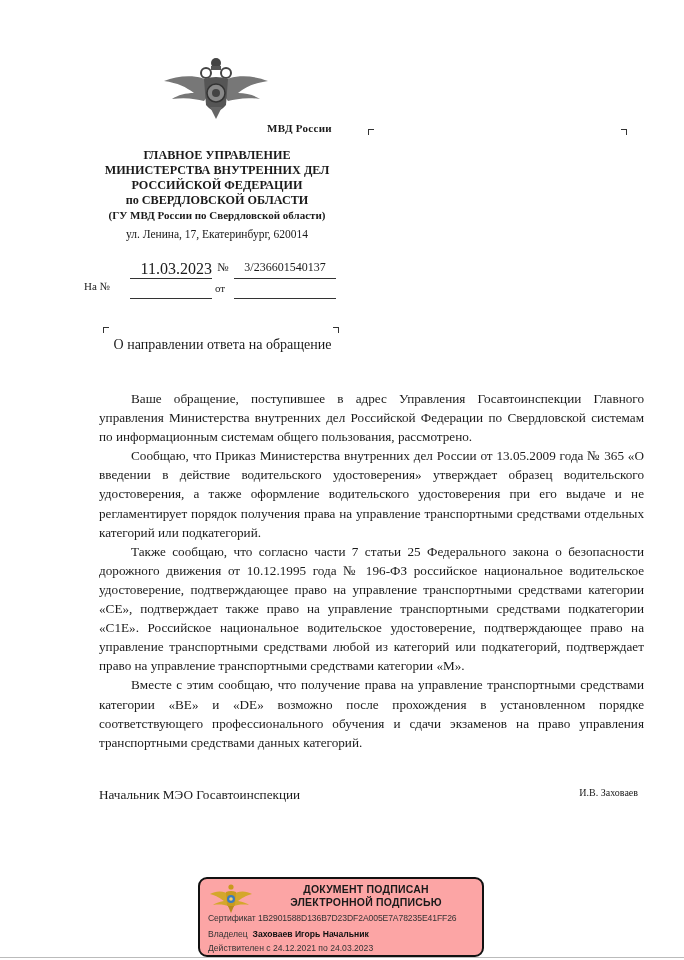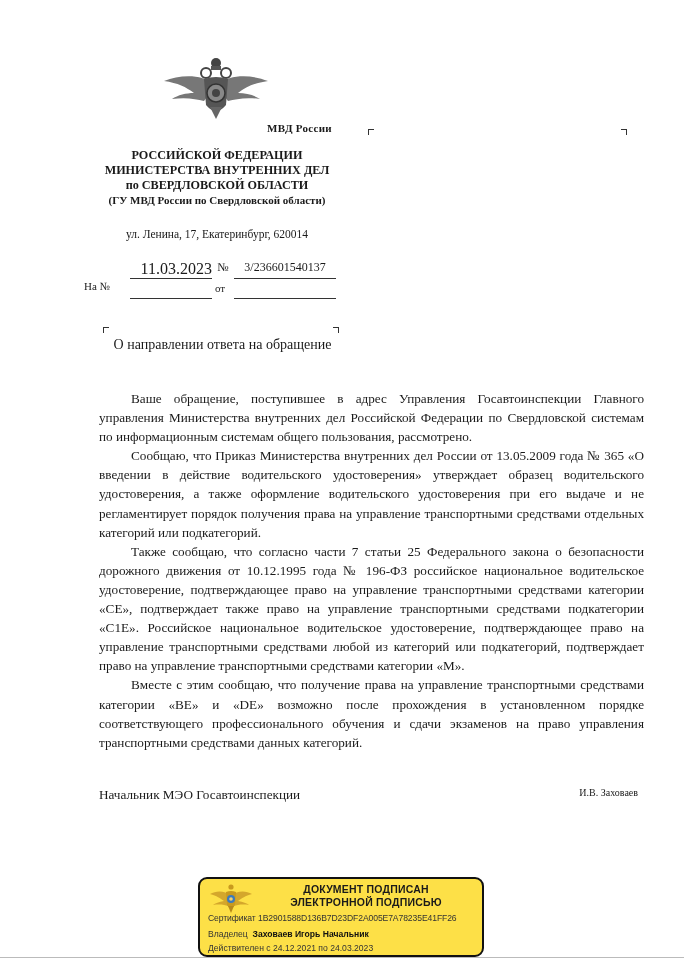--- a/index.html
+++ b/index.html
@@ -90,21 +90,21 @@
     .signer-name {
       right: 46px; top: 787px; font-size: 10px;
     }
 
     
     .stamp {
       left: 198px; top: 877px; width: 286px; height: 80px;
       border: 2px solid #111; border-radius: 9px;
       box-sizing: border-box;
       font-family: "Liberation Sans", "DejaVu Sans", sans-serif;
-      background: #fde047;
+      background: #fca5a5;
       padding-left: 47px;
     }
     .stamp-emblem {
       left: 10px; top: 5px; width: 42px; height: 30px;
     }
     .stamp-title {
       left: 56px; top: 4px; width: 220px; text-align: center;
       font-weight: bold; font-size: 10.5px; line-height: 13px;
       letter-spacing: 0.2px;
     }
@@ -138,22 +138,23 @@
     <path d="M44 24 Q56 20 68 24 L66 50 Q56 62 46 50 Z" fill="#555"></path>
     <circle cx="56" cy="38" r="9" fill="#888" stroke="#333" stroke-width="1.5"></circle>
     <circle cx="56" cy="38" r="4" fill="#444"></circle>
     <path d="M50 52 L56 64 L62 52 Z" fill="#666"></path>
   </svg>
 </div>
 
 <div class="abs org-short">МВД России</div>
 
 <div class="abs org-block">
+  <div>ГЛАВНОЕ  УПРАВЛЕНИЕ</div>
+  <div>МИНИСТЕРСТВА ВНУТРЕННИХ ДЕЛ</div>
   <div>РОССИЙСКОЙ ФЕДЕРАЦИИ</div>
-  <div>МИНИСТЕРСТВА ВНУТРЕННИХ ДЕЛ</div>
   <div>по СВЕРДЛОВСКОЙ ОБЛАСТИ</div>
   <div class="sub">(ГУ МВД России по Свердловской области)</div>
 </div>
 
 <div class="abs address">ул. Ленина, 17, Екатеринбург, 620014</div>
 
 <div class="abs reg-date">11.03.2023</div>
 <div class="abs reg-no-sign">№</div>
 <div class="abs reg-number">3/236601540137</div>
 <div class="abs line l1"></div>

